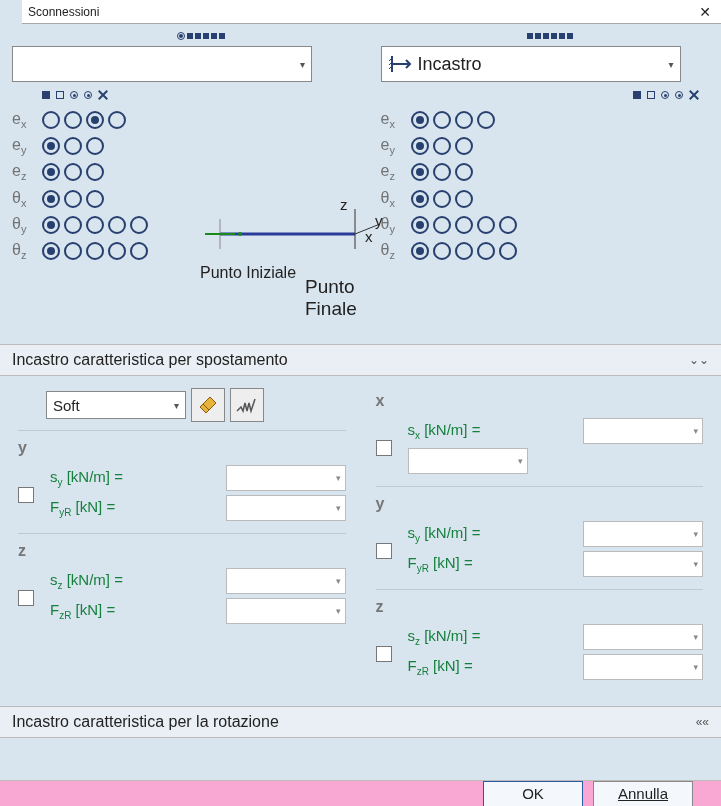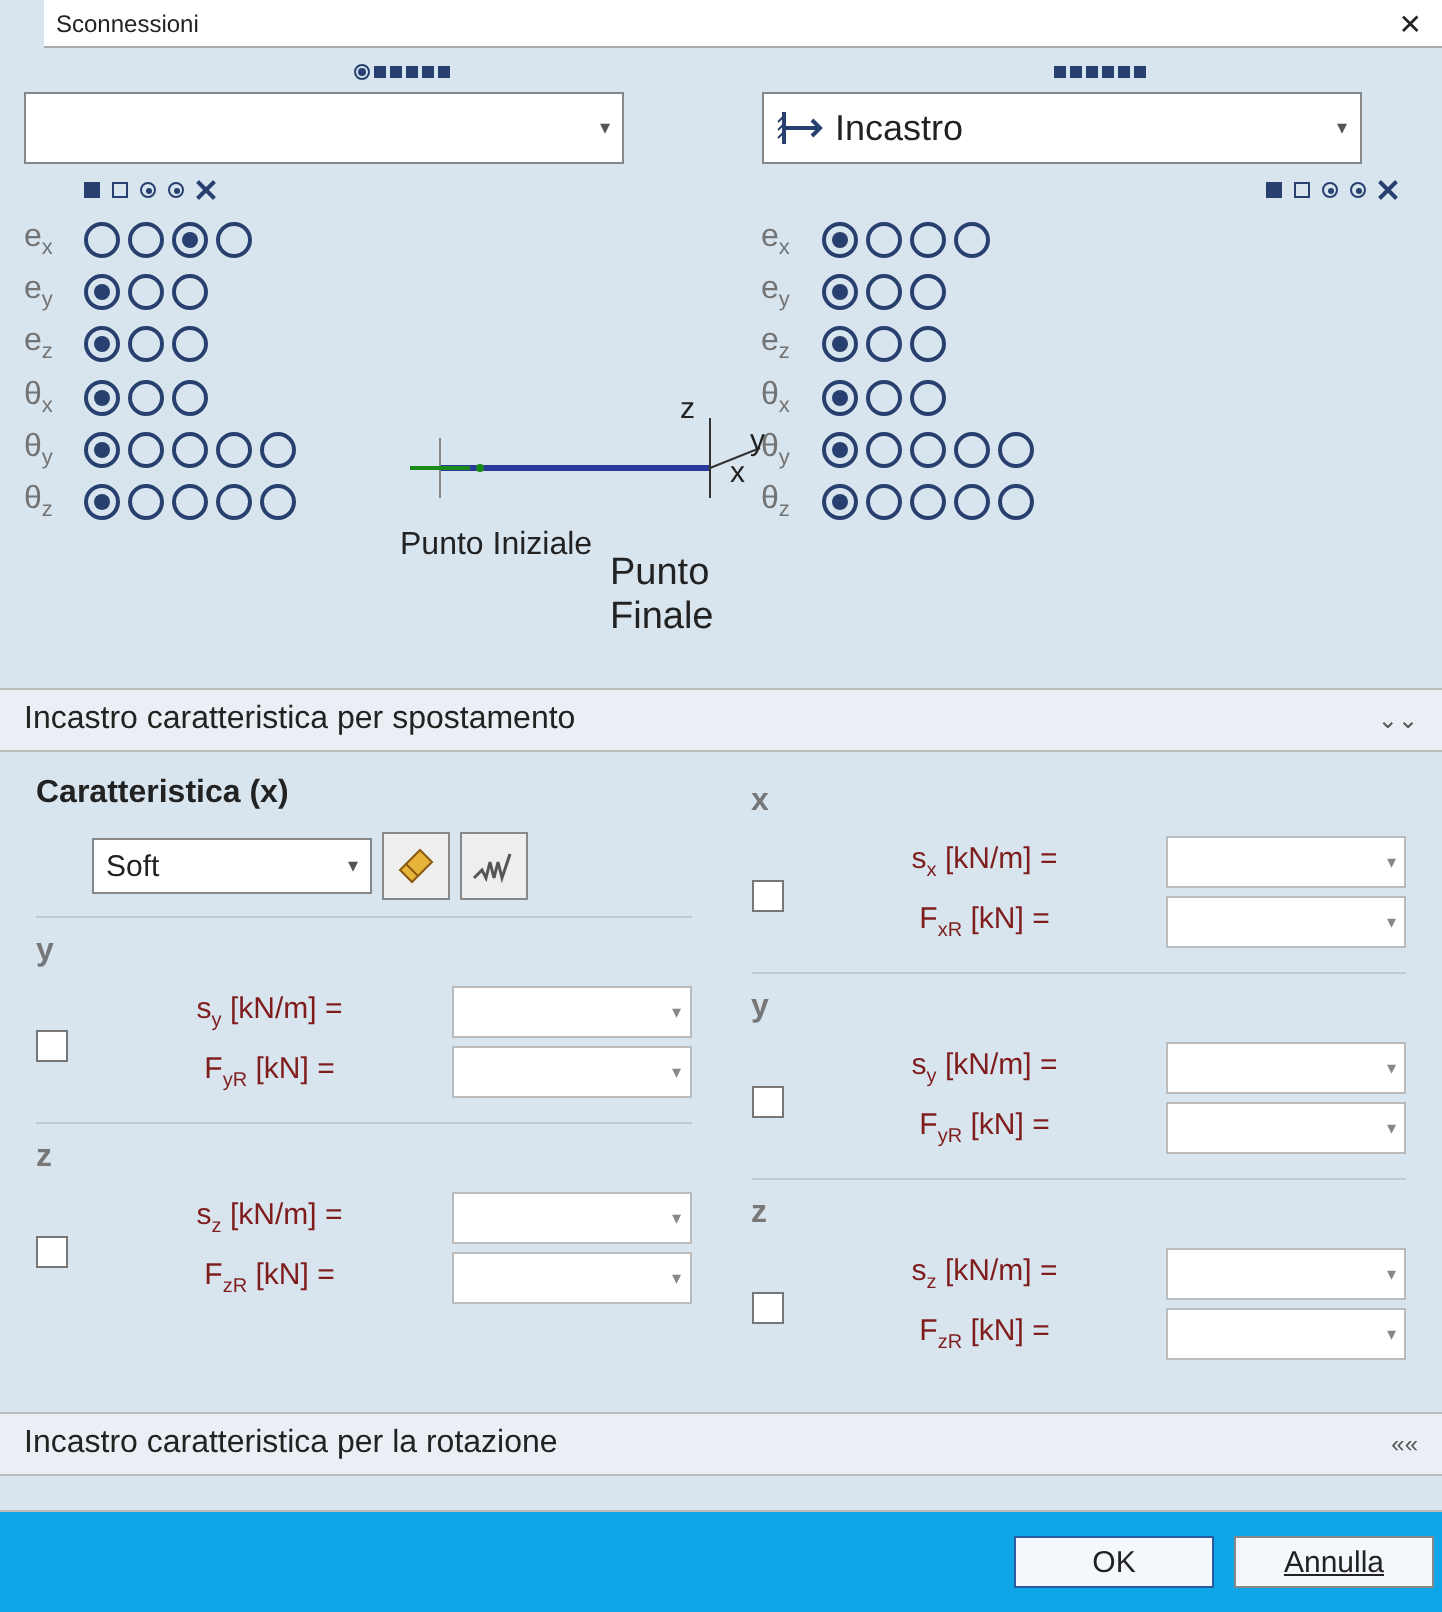--- a/index.html
+++ b/index.html
@@ -140,33 +140,33 @@
   }
   .hr-light{ height:1px; background:#c0c8d0; margin:8px 0; }
   .sub-head{ font-size:16px; color:#777; font-weight:bold; margin:4px 0 8px 0;}
   .field-row{
     display:flex; align-items:center; gap:6px; margin-bottom:4px;
   }
   .chk{
     width:16px; height:16px; border:1px solid #777; background:#fff; cursor:pointer; margin-right:8px;
   }
   .field-label{
-    flex:1; text-align:center; font-size:15px; color:#7f1d1d;
+    flex:1; text-align:left; font-size:15px; color:#15803d;
   }
   .field-label sub{font-size:10px;}
   .field-input{
     width:120px; height:26px; background:#fff; border:1px solid #bbb;
     display:flex; align-items:center; padding:0 4px;
   }
   .field-input .caret{ margin-left:auto; font-size:9px; color:#888;}
 
   .button-bar{
-    position:absolute; bottom:0; left:0; right:0; height:51px;
-    background:#0ea5e9; border-top:1px solid #bbb;
-    display:flex; justify-content:flex-end; align-items:center; gap:10px; padding:0 4px;
+    position:absolute; bottom:0; left:0; right:0; height:26px;
+    background:#f9a8d4; border-top:1px solid #bbb;
+    display:flex; justify-content:flex-end; align-items:center; gap:10px; padding:0 28px;
   }
   .btn{
     min-width:100px; height:26px; border:1px solid #2a5aa0; background:#f4f8fc;
     display:flex; align-items:center; justify-content:center; font-size:15px; cursor:pointer;
   }
 
   .x-block{ color:#888; }
 </style>
 </head>
 <body>
@@ -349,21 +349,20 @@
 <div class="section-header">
   <span>Incastro caratteristica per spostamento</span>
   <span class="spacer"></span>
   <span class="chev">⌄⌄</span>
 </div>
 
 <div class="char-body" style="height:330px; overflow:auto;">
   <div style="display:flex; gap:30px;">
 
     <div style="flex:1;">
-      <div class="char-title">Caratteristica (x)</div>
       <div class="char-row1">
         <div class="soft-select">
           <span>Soft</span>
           <span class="caret">▾</span>
         </div>
         <div class="icon-btn">
           <svg width="24" height="24" viewBox="0 0 24 24">
               <polygon points="4,14 14,4 20,10 10,20" fill="#e7b43a" stroke="#8a5a10"></polygon>
               <line x1="7" y1="11" x2="13" y2="17" stroke="#8a5a10"></line>
             </svg>
@@ -426,21 +425,20 @@
           <div style="display: flex; align-items: center; gap: 8px;">
             <div class="chk"></div>
             <div style="flex: 1 1 0%;">
               <div class="field-row">
                 <span class="field-label">s<sub>x</sub> [kN/m] =</span>
                 <div class="field-input">
                   <span class="caret">▾</span>
                 </div>
               </div>
               <div class="field-row">
-                <span class="field-label">F<sub>xR</sub> [kN] =</span>
                 <div class="field-input">
                   <span class="caret">▾</span>
                 </div>
               </div>
             </div>
           </div>
         </div>
       <div class="hr-light"></div>
       <div class="sub-head">y</div>
       <div id="block-y-right">

